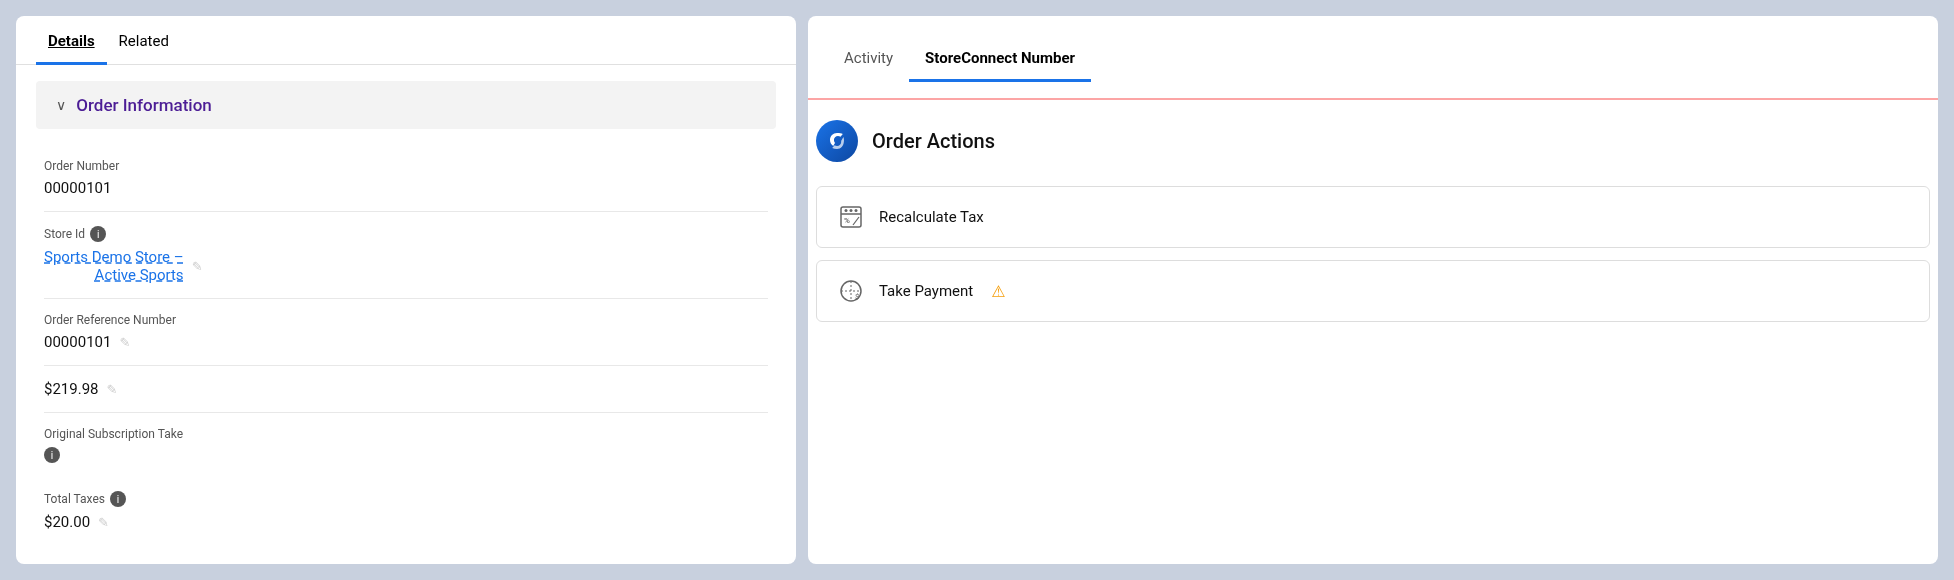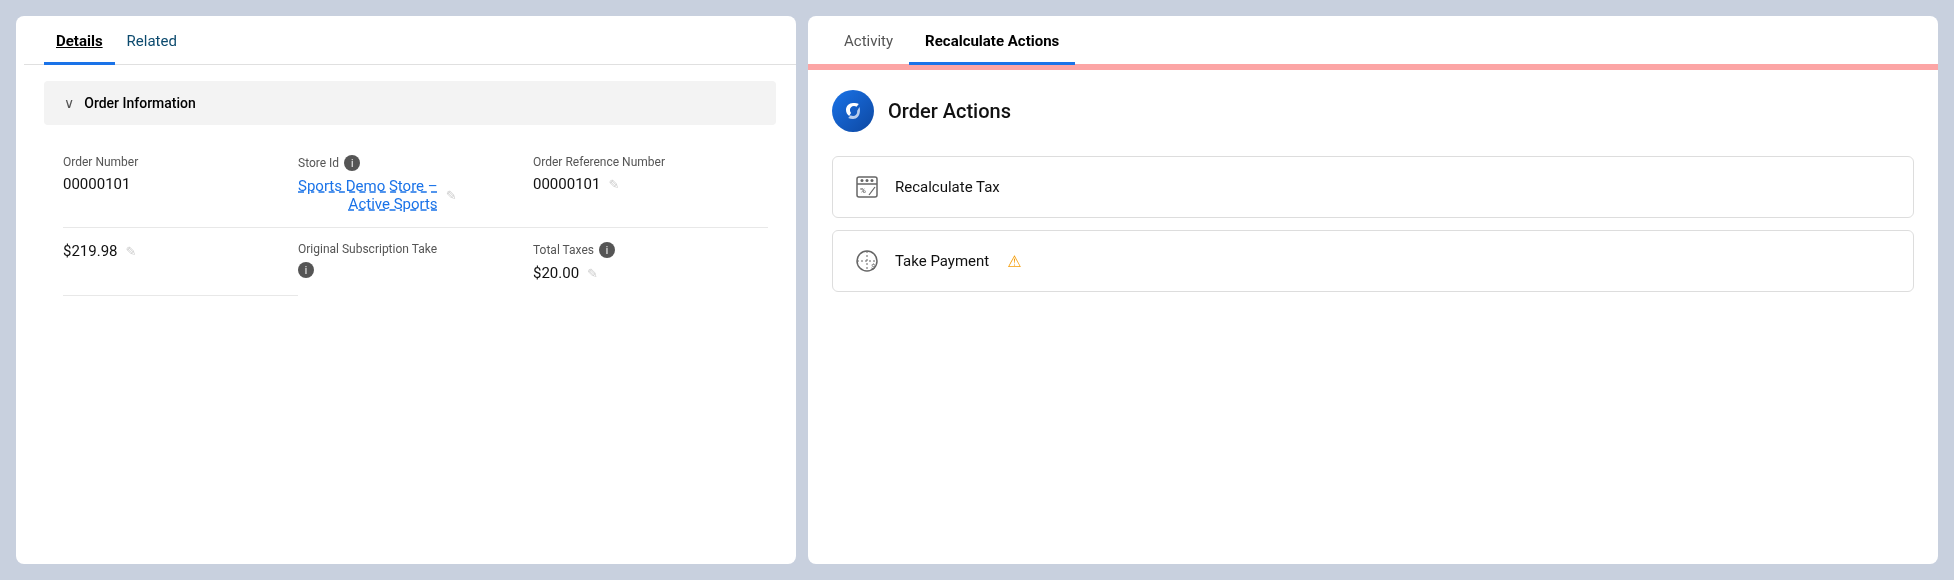--- a/index.html
+++ b/index.html
@@ -16,39 +16,38 @@
     .panel {
       background: #fff;
       border-radius: 8px;
       padding: 0;
       overflow: hidden;
     }
 
     .left-panel {
       flex: 0 0 780px;
       min-height: 548px;
-      padding-left: 8px;
     }
 
     .right-panel {
       flex: 1;
       min-height: 548px;
     }
 
     
     .tabs {
       display: flex;
       border-bottom: 1px solid #e0e0e0;
       padding: 0 20px;
     }
 
     .tab {
       padding: 16px 12px 12px;
       font-size: 15px;
-      color: #0c4a6e;
+      color: #000000;
       cursor: pointer;
       border-bottom: 3px solid transparent;
       margin-bottom: -1px;
       font-weight: 400;
     }
 
     .tab.active {
       color: #000;
       font-weight: 700;
       border-bottom: 3px solid #1a73e8;
@@ -61,37 +60,36 @@
       padding: 14px 20px;
       display: flex;
       align-items: center;
       gap: 10px;
       margin: 16px 20px;
       border-radius: 4px;
       cursor: pointer;
     }
 
     .section-header-title {
-      font-size: 14px;
+      font-size: 17px;
       font-weight: 500;
-      color: #000000;
+      color: #4c1d95;
     }
 
     .chevron-icon {
       font-size: 14px;
       color: #555;
     }
 
     
     .fields-grid {
       display: grid;
-      grid-template-columns: 1fr 1fr 1fr;
+      grid-template-columns: 1fr;
       gap: 0;
       padding: 0 28px;
-      margin-left: 11px;
     }
 
     .field-group {
       padding: 14px 20px 14px 0;
       border-bottom: 1px solid #e8e8e8;
     }
 
     .field-group.no-border {
       border-bottom: none;
     }
@@ -141,42 +139,42 @@
       background: #555;
       color: white;
       border-radius: 50%;
       font-size: 10px;
       cursor: pointer;
     }
 
     
     .right-tabs {
       display: flex;
-      border-bottom: 6px solid #fca5a5;
-      padding: 0 20px;
+      border-bottom: 2px solid #fca5a5;
+      padding: 17px 20px;
     }
 
     .right-tab {
       padding: 16px 16px 12px;
       font-size: 15px;
       color: #555;
       cursor: pointer;
       border-bottom: 3px solid transparent;
       margin-bottom: -1px;
       font-weight: 400;
     }
 
     .right-tab.active {
       color: #000;
       font-weight: 700;
       border-bottom: 3px solid #1a73e8;
     }
 
     .order-actions-section {
-      padding: 20px 24px;
+      padding: 20px 8px;
     }
 
     .order-actions-header {
       display: flex;
       align-items: center;
       gap: 14px;
       margin-bottom: 24px;
     }
 
     .storeconnect-logo {
@@ -299,21 +297,21 @@
       </div>
     </div>
 
   </div>
 </div>
 
 <div class="panel right-panel">
 
   <div class="right-tabs">
     <div class="right-tab">Activity</div>
-    <div class="right-tab active">Recalculate Actions</div>
+    <div class="right-tab active">StoreConnect Number</div>
   </div>
 
   <div class="order-actions-section">
     <div class="order-actions-header">
       <div class="storeconnect-logo">
         <svg width="24" height="24" viewBox="0 0 24 24" fill="none">
           <path d="M12 4C8 4 5 7 5 11c0 2.5 1.3 4.7 3.2 6l1.8-3.1c-.7-.8-1.1-1.8-1.1-2.9 0-2.2 1.8-4 4.1-4 .9 0 1.8.3 2.5.8L17.8 5C16.4 4.4 14.8 4 12 4z" fill="white"></path>
           <path d="M19 11c0-1.1-.2-2.1-.6-3l-2.3 3.9c.1.3.1.7.1 1.1 0 2.2-1.8 4-4.1 4-.9 0-1.8-.3-2.5-.8L7.2 19C8.7 19.6 10.3 20 12 20c3.9 0 7-3.1 7-9z" fill="rgba(255,255,255,0.7)"></path>
         </svg>
       </div>

